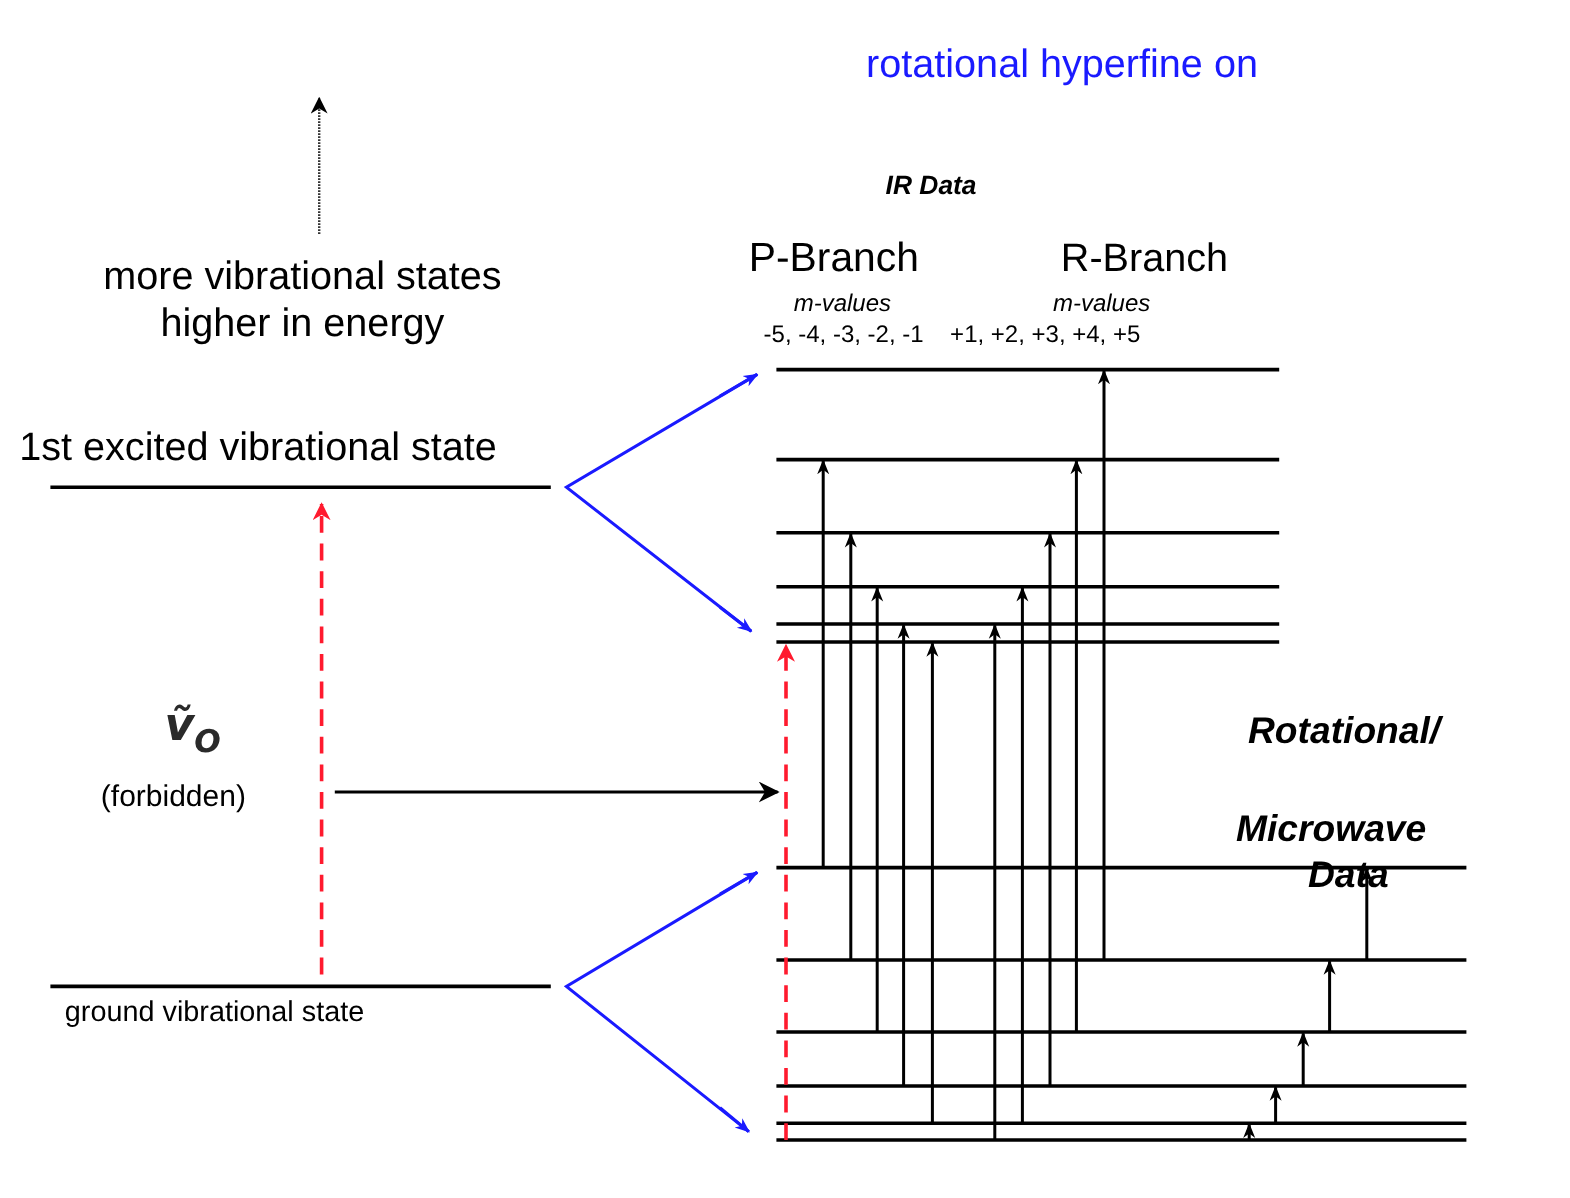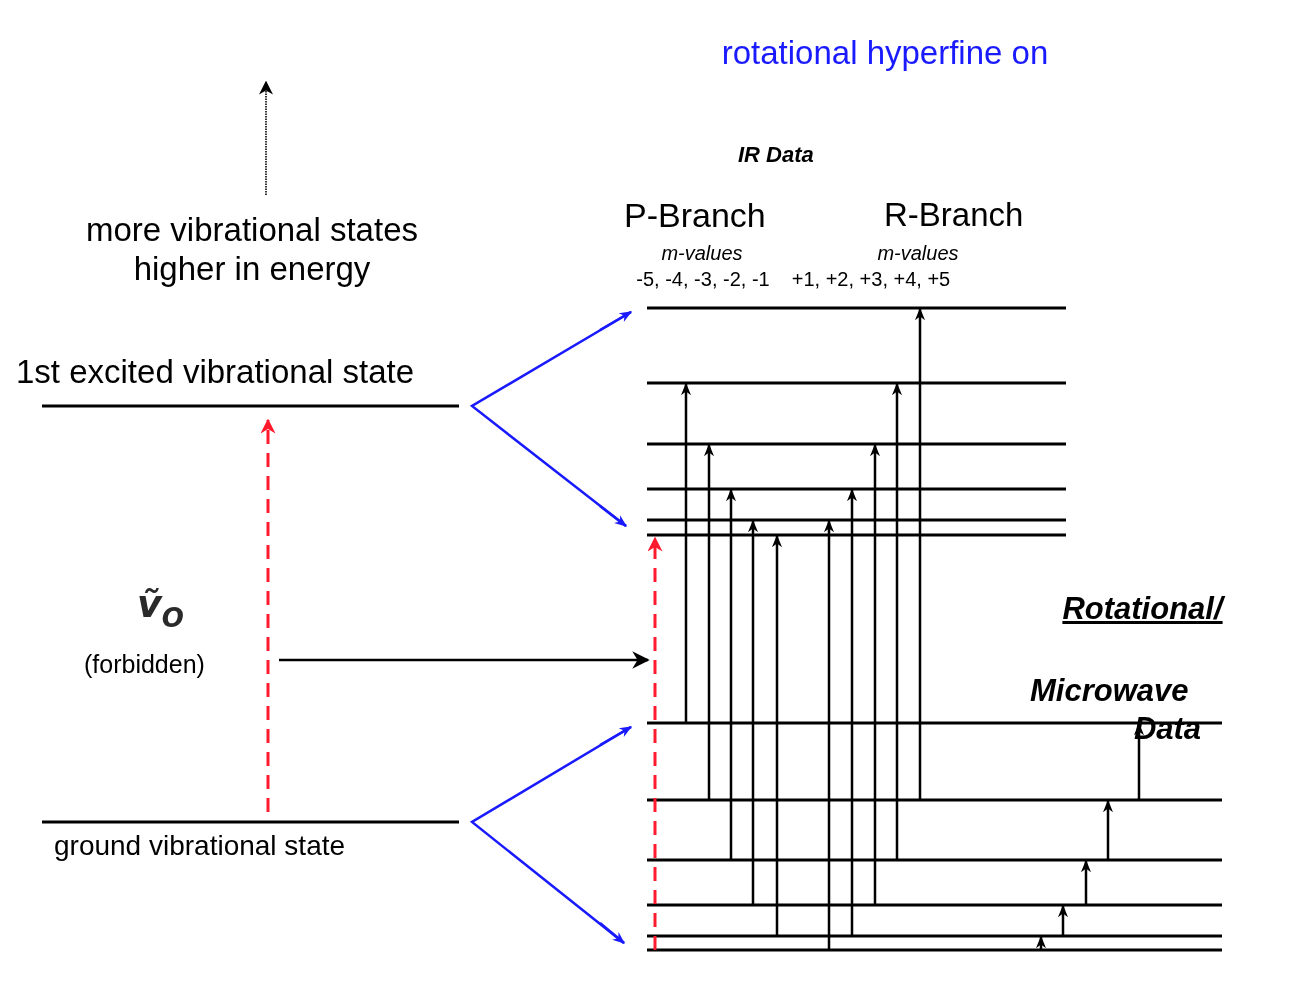--- a/index.html
+++ b/index.html
@@ -87,34 +87,34 @@
 <div class="lbl blue-title" style="left:640px; top:35px; width:490px;">
   <div>rotational hyperfine on</div>
 </div>
 
 <div class="lbl center" style="left:30px; top:210px; width:444px; font-size:33px; line-height:39px;">
   <div>more vibrational states</div>
   <div>higher in energy</div>
 </div>
 
 <div class="lbl" style="left:16px; top:353px; font-size:33px;">1st excited vibrational state</div>
-<div class="lbl" style="left:54px; top:830px; font-size:28px;">ground vibrational state</div>
+<div class="lbl" style="left:54px; top:830px; font-size:24px;">ground vibrational state</div>
 
 <div class="lbl" style="left:137px; top:582px;text-align:center;">
   <span class="nu" style="font-size:38px; font-weight:bold;">ṽ</span><span class="nu" style="font-size:26px; font-weight:bold; position:relative; top:10px;">O</span>
 </div>
 <div class="lbl" style="left:84px; top:650px; font-size:25px;">(forbidden)</div>
 
 <div class="lbl bold-it" style="left:738px; top:142px; font-size:22px;">IR Data</div>
 
 <div class="lbl" style="left:624px; top:196px; font-size:34px;">P-Branch</div>
 <div class="lbl" style="left:836px; top:196px; font-size:33px;margin-left:48px;">R-Branch</div>
 
 <div class="lbl center" style="left:612px; top:242px; width:180px; font-size:20px; font-style:italic;">m-values</div>
 <div class="lbl center" style="left:608px; top:268px; width:190px; font-size:20px;text-align:center;">-5, -4, -3, -2, -1</div>
 <div class="lbl center" style="left:828px; top:242px; width:180px; font-size:20px; font-style:italic;">m-values</div>
 <div class="lbl center" style="left:766px; top:268px; width:210px; font-size:20px;">+1, +2, +3, +4, +5</div>
 
 <div class="lbl bold-it" style="left:1030px; top:590px; width:215px; font-size:31px; line-height:38px; text-align:center;">
-  <div style="text-align:center; padding-left:10px;text-decoration:underline;">Rotational/</div>
+  <div style="text-align:left; padding-left:10px;">Rotational/</div>
   <div style="text-align:left;margin-top:44px;">Microwave</div>
-  <div style="text-align:center; padding-left:60px;">Data</div>
+  <div style="text-align:left; padding-left:60px;">Data</div>
 </div>
 
 </body></html>

